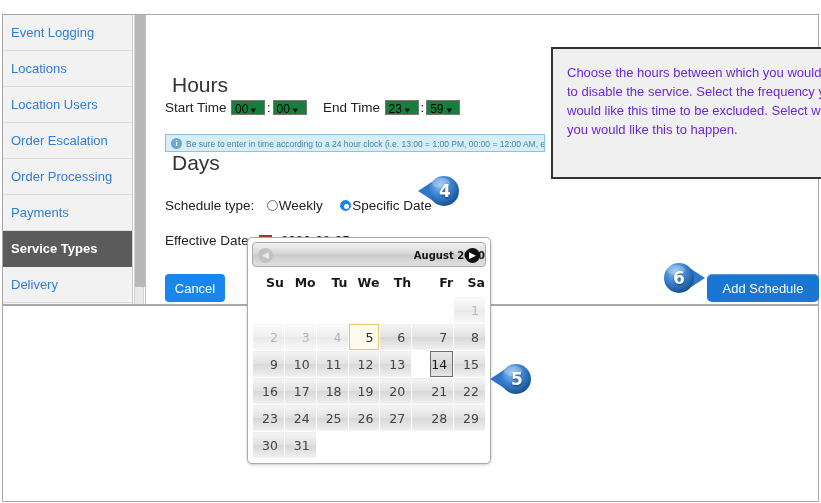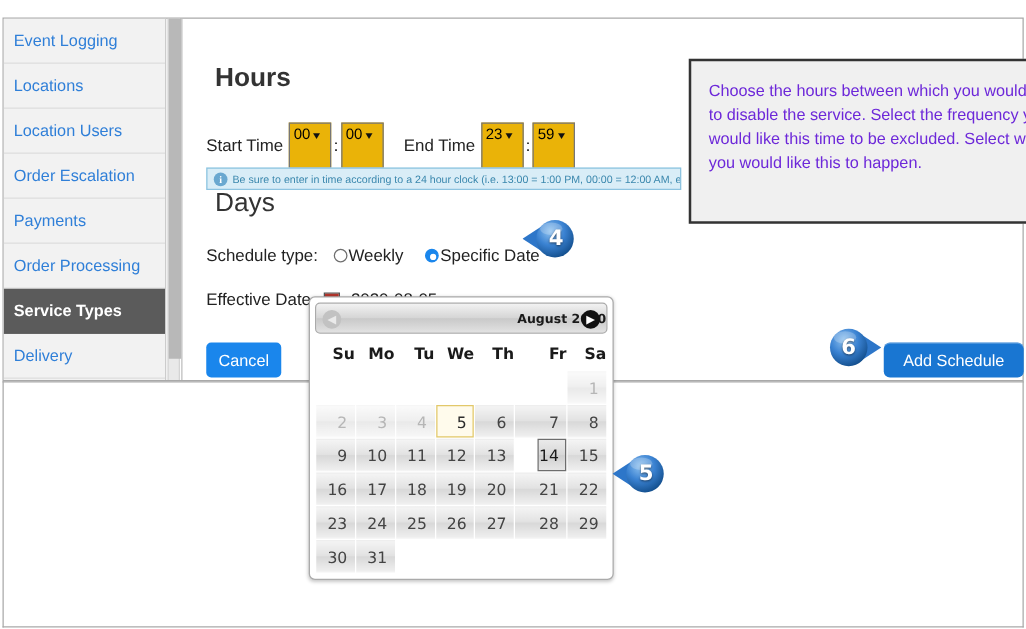--- a/index.html
+++ b/index.html
@@ -108,39 +108,39 @@
     right: 0; height: 289px;
   }
 
   h2.section-title {
     position: absolute;
     margin: 0;
     font-size: 21px;
     font-weight: normal;
     color: #333333;
   }
-  #hours-title { left: 26px; top: 36px; font-weight: bold; }
+  #hours-title { left: 26px; top: 58px; }
   #days-title  { left: 26px; top: 136px; }
 
   
   .timerow { position: absolute; left: 19px; top: 83px; }
   .lbl-inline {
     display: inline-block;
     font-size: 13.5px;
     color: #222;
     vertical-align: middle;
   }
   .sel {
     display: inline-block;
     vertical-align: middle;
     border: 1px solid #767676;
-    background: #eab308;
+    background: #15803d;
     font-size: 12px;
     color: #000;
-    height: 37px;
+    height: 15px;
     line-height: 17px;
     padding: 0 2px 0 3px;
     position: relative;
     min-width: 34px;
     cursor: pointer;
   }
   .sel .caret {
     display: inline-block;
     margin-left: 3px;
     font-size: 9px;
@@ -422,24 +422,24 @@
       <div class="side-item">
         <span>Locations</span>
       </div>
       <div class="side-item">
         <span>Location Users</span>
       </div>
       <div class="side-item">
         <span>Order Escalation</span>
       </div>
       <div class="side-item">
+        <span>Order Processing</span>
+      </div>
+      <div class="side-item">
         <span>Payments</span>
-      </div>
-      <div class="side-item">
-        <span>Order Processing</span>
       </div>
       <div class="side-item active">
         <span>Service Types</span>
       </div>
       <div class="side-item">
         <span>Delivery</span>
       </div>
     </nav>
 
     <div class="scroll-track">

